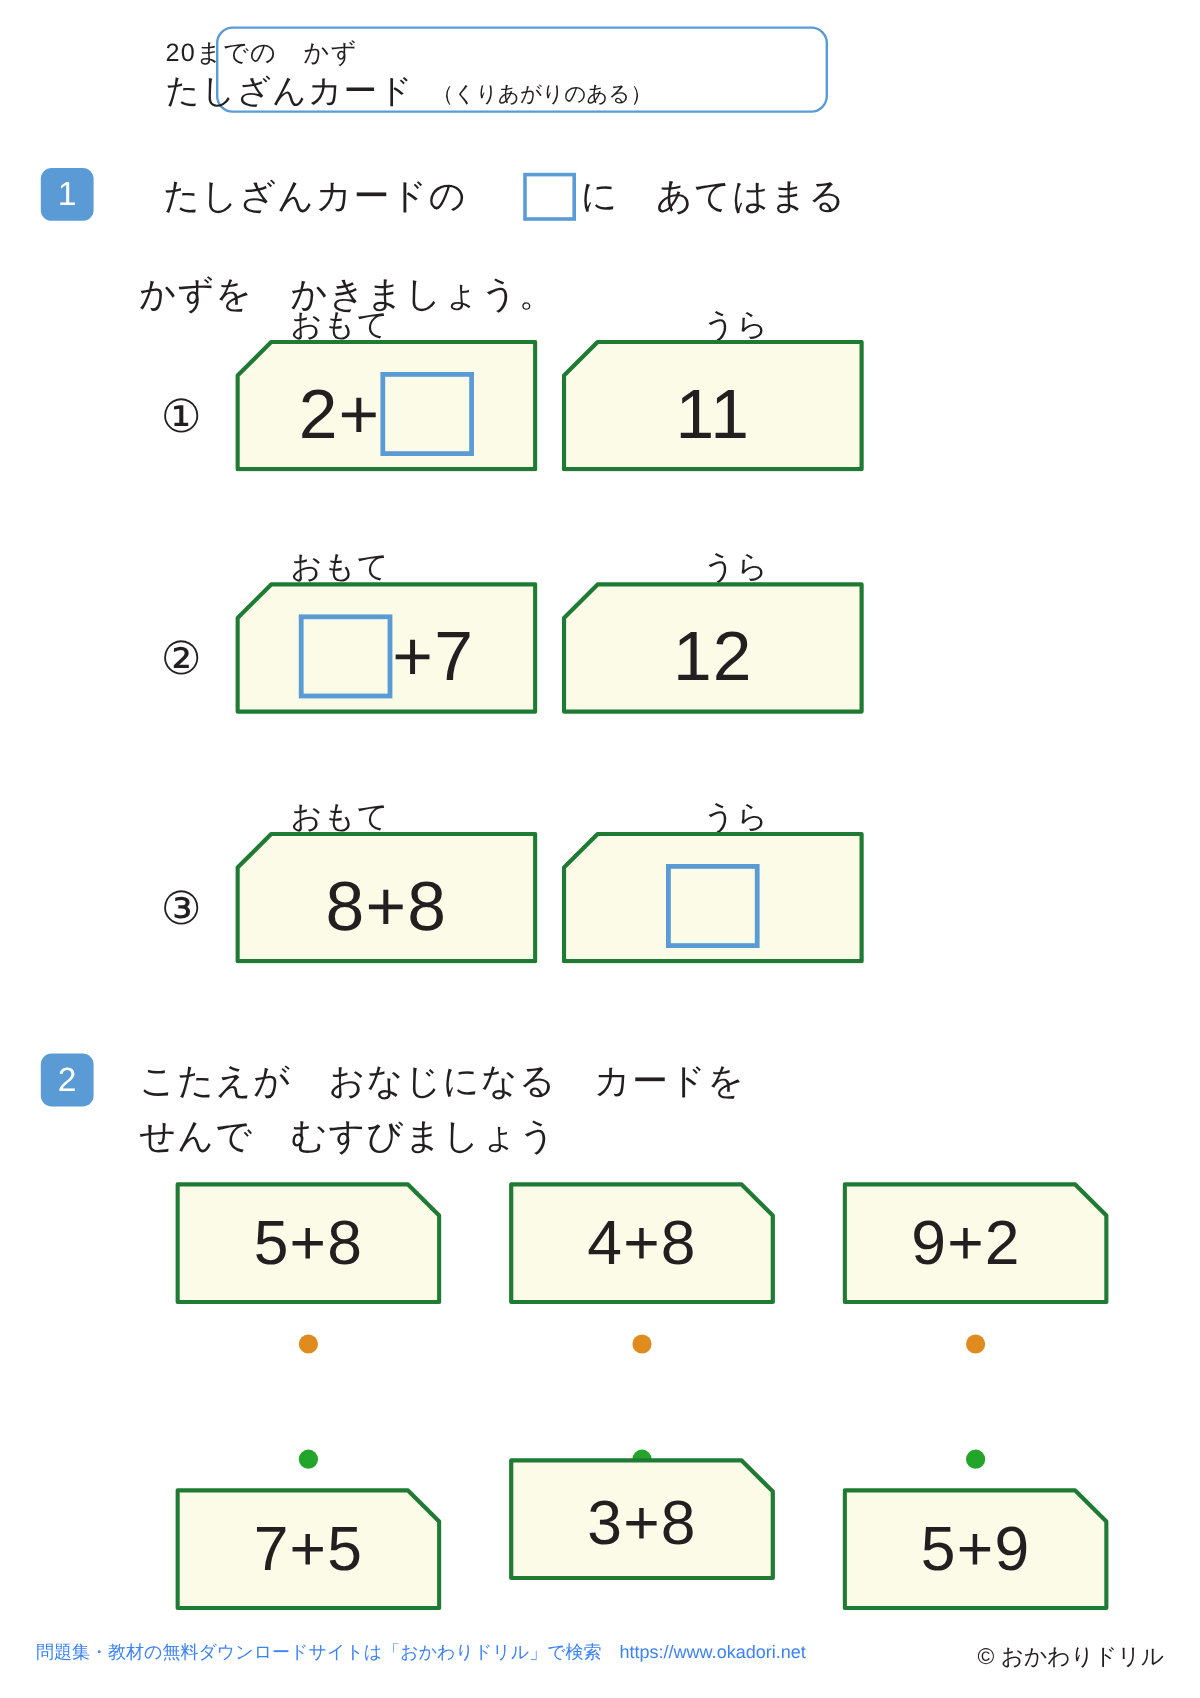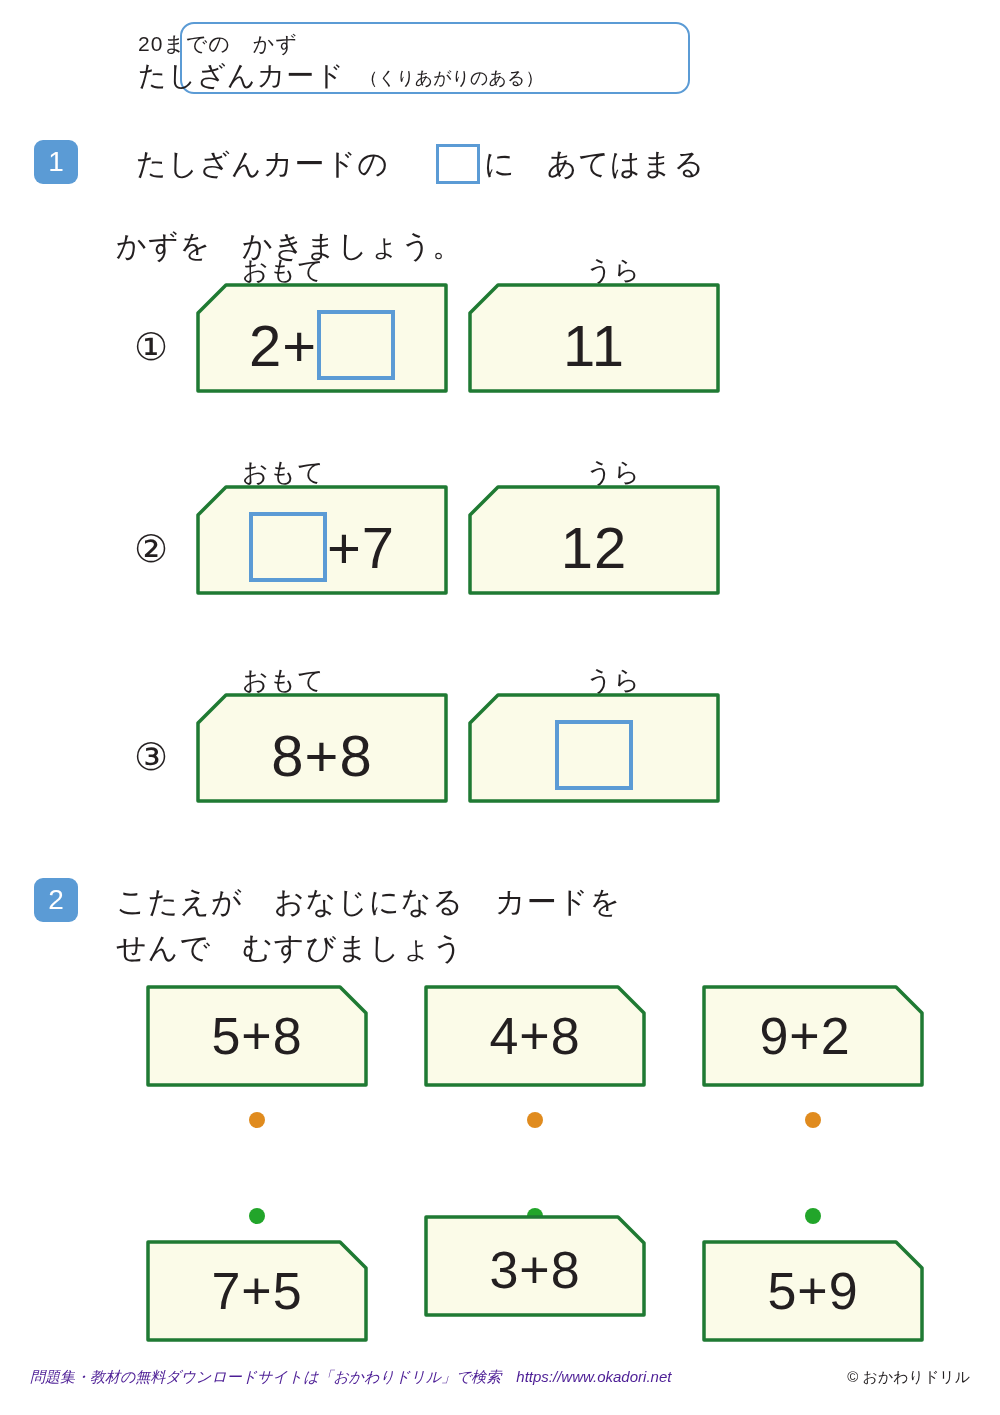--- a/index.html
+++ b/index.html
@@ -156,28 +156,27 @@
   }
   .dot.orange { background: #e08b1e; }
   .dot.green  { background: #22a52a; }
 
   
   .footer-left {
     position: absolute;
     left: 30px;
     top: 1368px;
     font-size: 15px;
-    color: #4c1d95;
-    font-style: italic;
+    color: #3b82f6;
   }
   .footer-right {
     position: absolute;
     right: 30px;
     top: 1368px;
-    font-size: 15px;
+    font-size: 19px;
     color: #231f20;
   }
 </style>
 </head>
 <body>
 
 <div class="header">
   <div class="title-box"></div>
   <div class="title-line1">20までの　かず</div>
   <div class="title-line2">たしざんカード</div>

